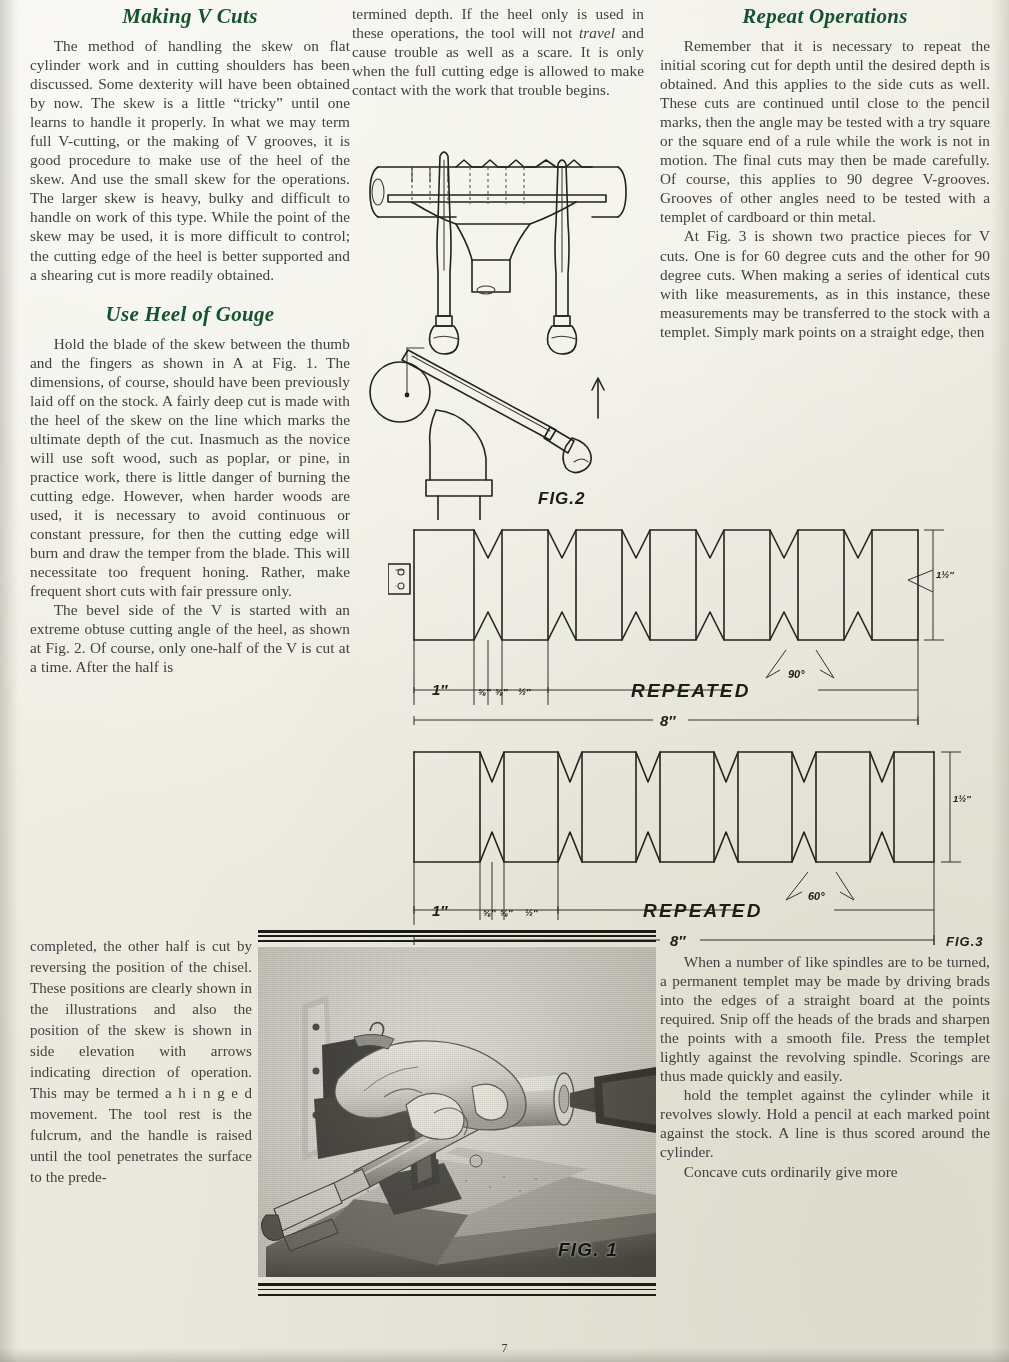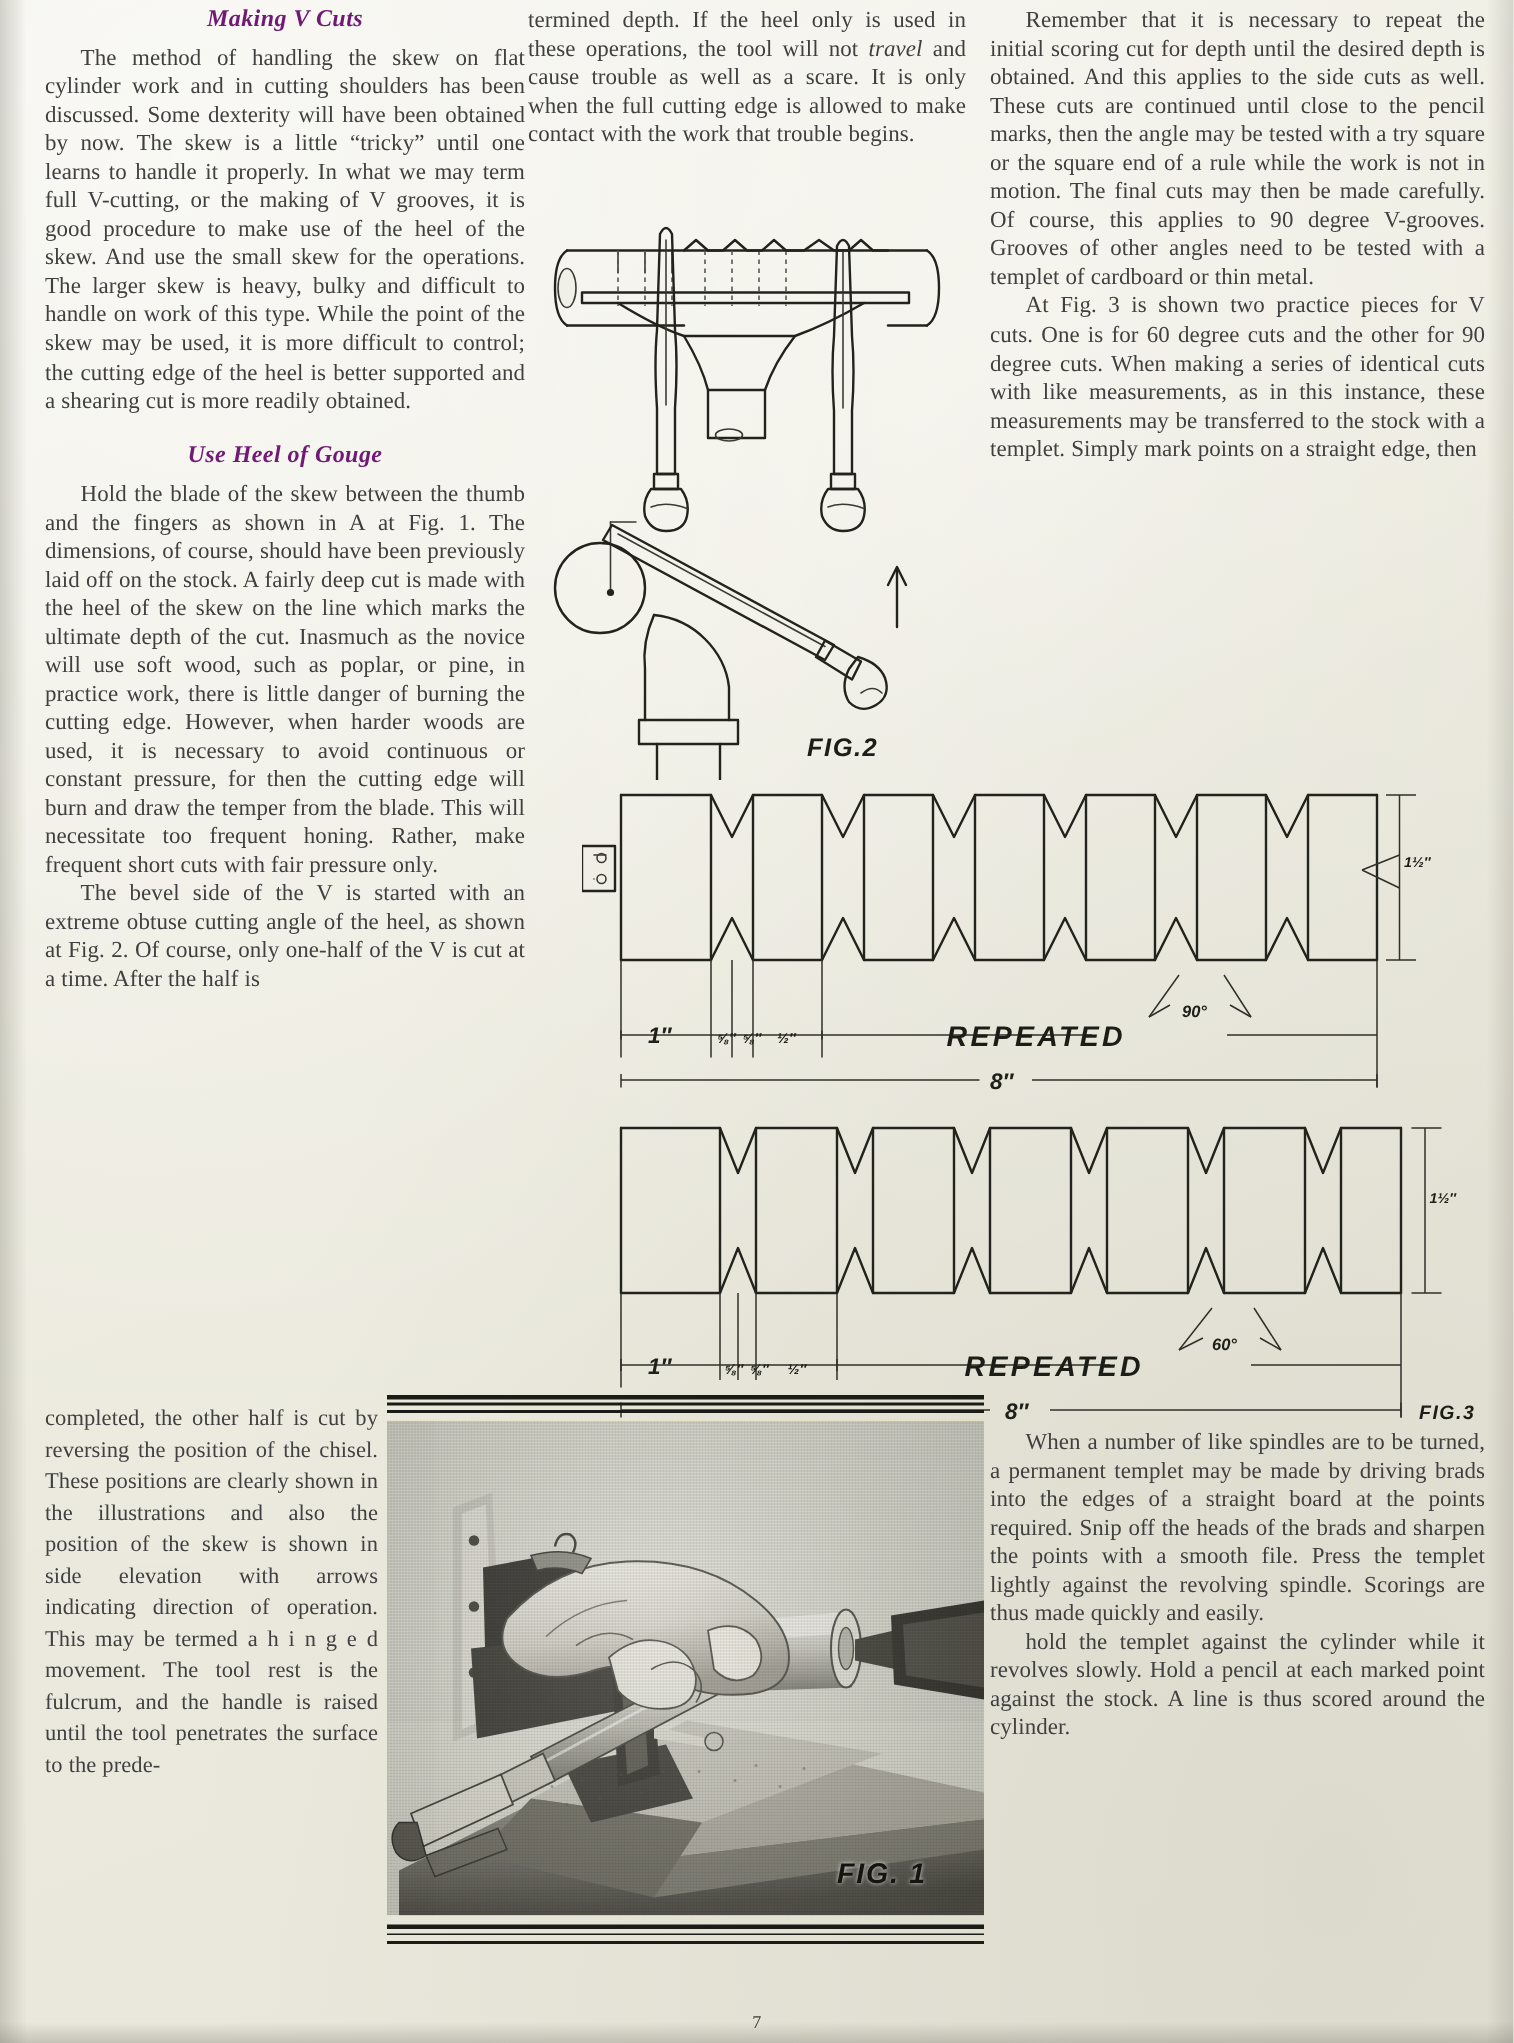--- a/index.html
+++ b/index.html
@@ -28,25 +28,25 @@
   .col{position:absolute;}
   #col-left{left:30px;  top:4px;  width:320px;}
   #col-left-narrow{left:30px; top:936px; width:222px;}
   #col-mid{left:352px; top:4px;  width:292px;}
   #col-right{left:660px;top:4px;  width:330px;}
   #col-right-lower{left:660px;top:952px;width:330px;}
 
   h2.section-head{
     font-family:"Liberation Serif", serif;
     font-style:italic;font-weight:bold;
-    font-size:16px;
+    font-size:21px;
     text-align:center;
     margin:0 0 7px 0;
     letter-spacing:.3px;
-    color:#701a75;
+    color:#14532d;
   }
   h2.section-head.mt{margin-top:18px;}
 
   p.body{
     margin:0;
     font-size:15.3px;
     line-height:19.05px;
     text-align:justify;
     text-indent:1.55em;
     color:#404040;
@@ -150,27 +150,29 @@
 
   <div class="col" id="col-left-narrow">
     <p class="body narrow">completed, the other half is cut by reversing the position of the chisel. These positions are clearly shown in the illustrations and also the position of the skew is shown in side elevation with arrows indicating direction of operation. This may be termed a h i n g e d movement. The tool rest is the fulcrum, and the handle is raised until the tool penetrates the surface to the prede-</p>
   </div>
 
   <div class="col" id="col-mid">
     <p class="body" style="text-indent:0"><span>termined depth. If the heel only is used in these operations, the tool will not </span><em>travel</em><span> and cause trouble as well as a scare. It is only when the full cutting edge is allowed to make contact with the work that trouble begins.</span></p>
   </div>
 
   <div class="col" id="col-right">
+    <h2 class="section-head">Repeat Operations</h2>
     <p class="body">Remember that it is necessary to repeat the initial scoring cut for depth until the desired depth is obtained. And this applies to the side cuts as well. These cuts are continued until close to the pencil marks, then the angle may be tested with a try square or the square end of a rule while the work is not in motion. The final cuts may then be made carefully. Of course, this applies to 90 degree V-grooves. Grooves of other angles need to be tested with a templet of cardboard or thin metal.</p>
     <p class="body">At Fig. 3 is shown two practice pieces for V cuts. One is for 60 degree cuts and the other for 90 degree cuts. When making a series of identical cuts with like measurements, as in this instance, these measurements may be transferred to the stock with a templet. Simply mark points on a straight edge, then</p>
   </div>
 
   <div class="col" id="col-right-lower">
     <p class="body">When a number of like spindles are to be turned, a permanent templet may be made by driving brads into the edges of a straight board at the points required. Snip off the heads of the brads and sharpen the points with a smooth file. Press the templet lightly against the revolving spindle. Scorings are thus made quickly and easily.</p>
     <p class="body">hold the templet against the cylinder while it revolves slowly. Hold a pencil at each marked point against the stock. A line is thus scored around the cylinder.</p>
+    <p class="body">Concave cuts ordinarily give more</p>
   </div>
 
   <div id="fig2-wrap">
     <svg width="288" height="400" viewBox="0 0 288 400">
 
       <g>
 
         <path class="ln" d="M18 47 Q10 52 10 72 Q10 92 18 97"></path>
         <ellipse class="ln-thin fill-pale" cx="18" cy="72" rx="6" ry="13"></ellipse>
 

